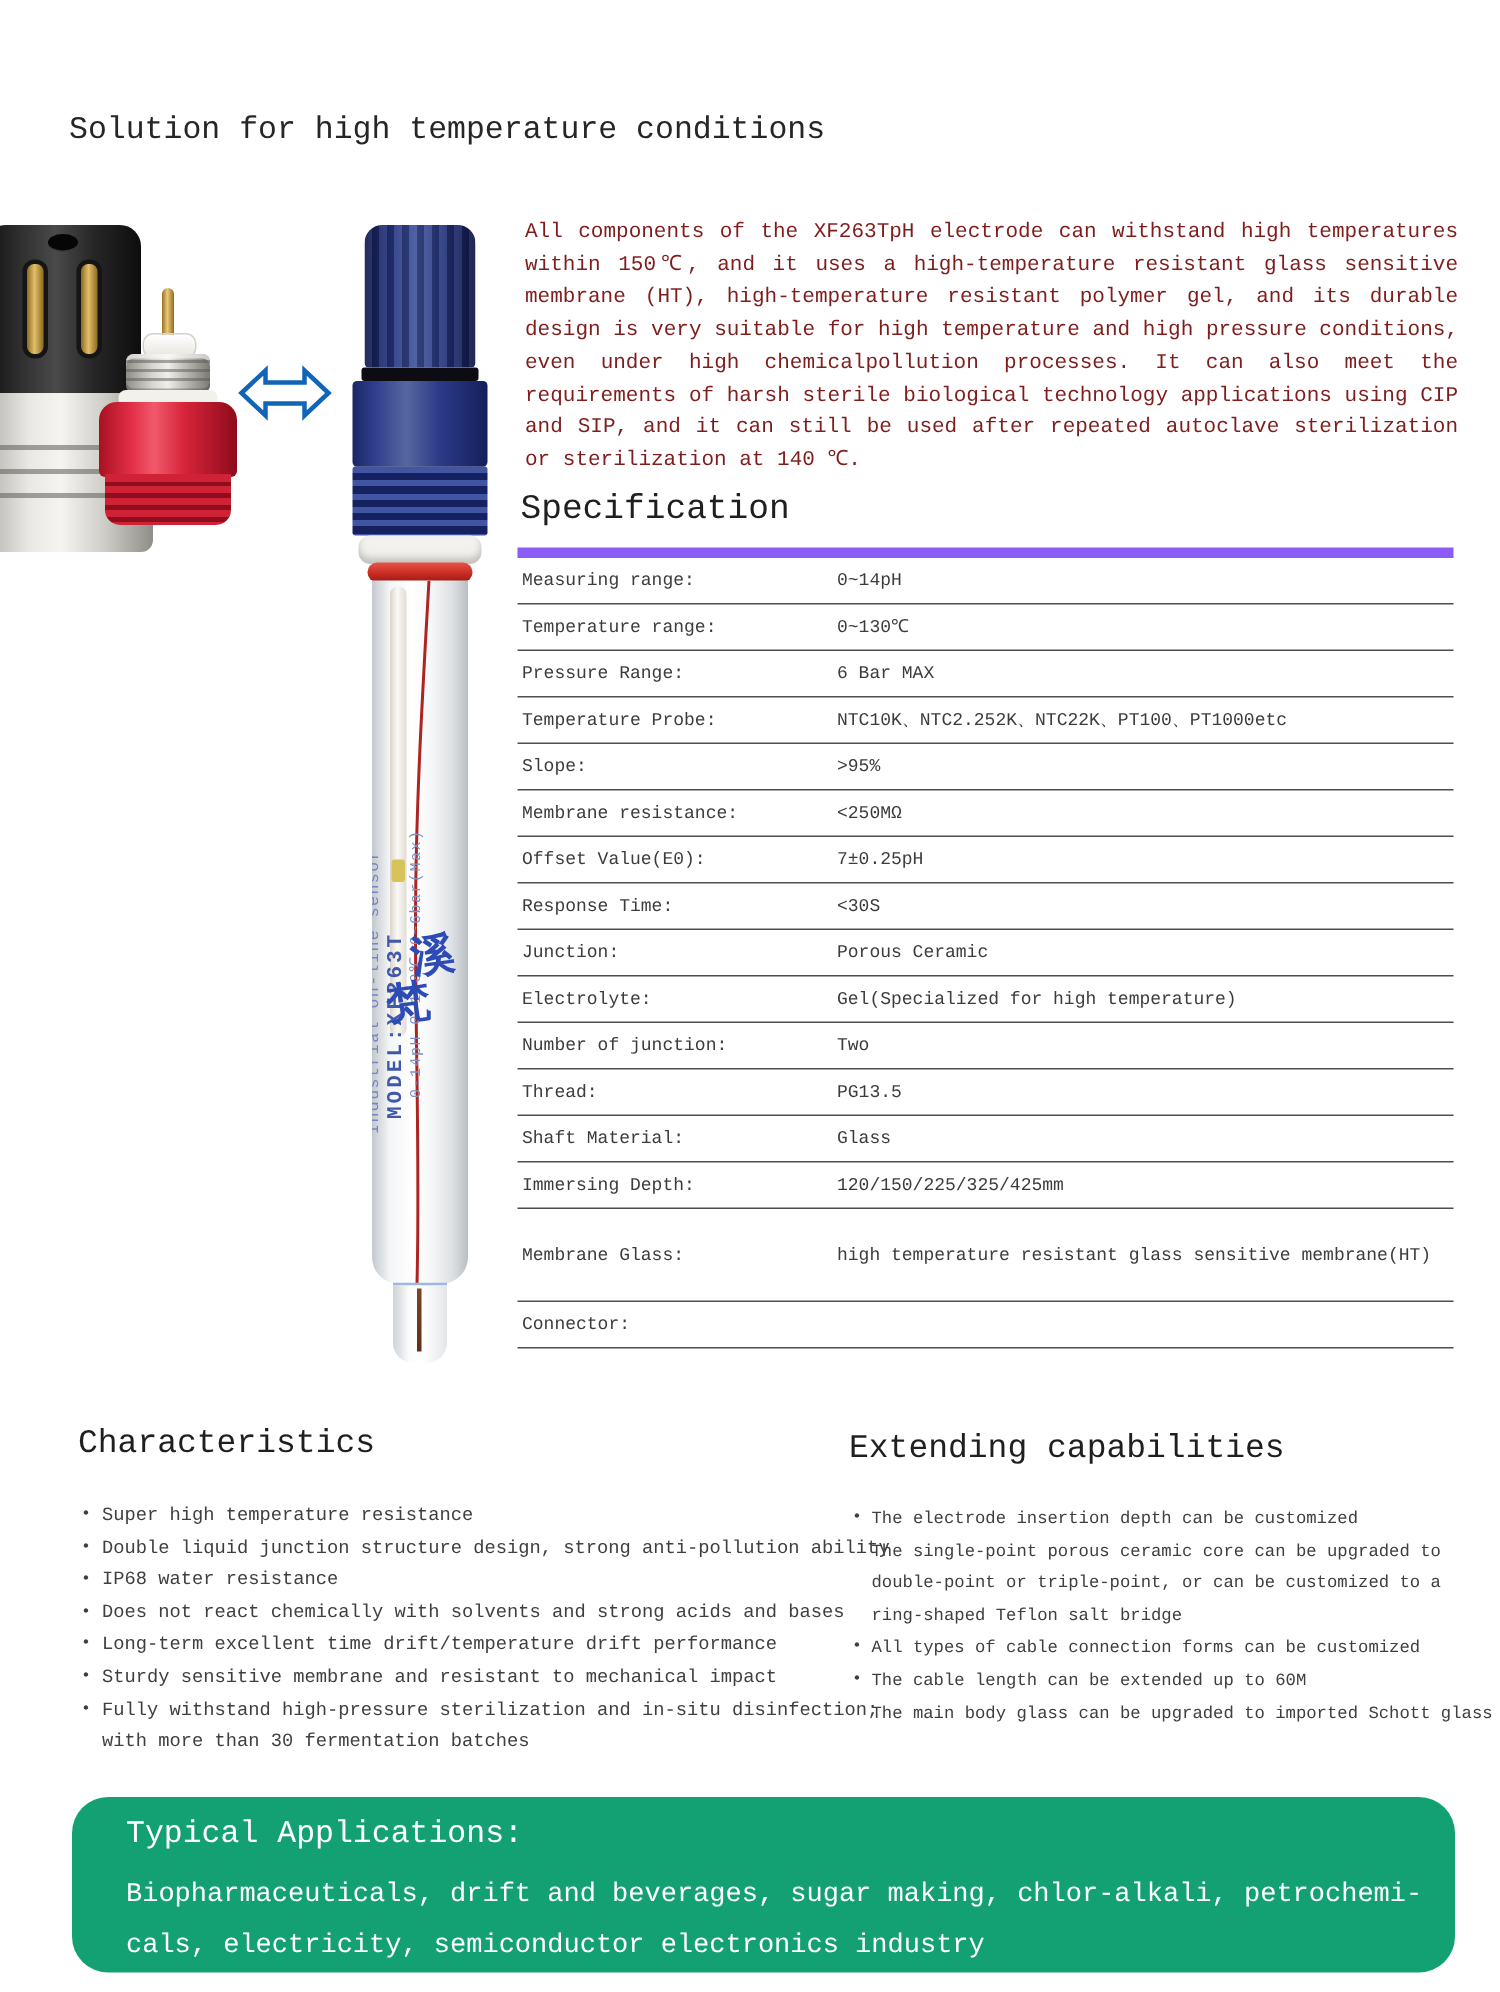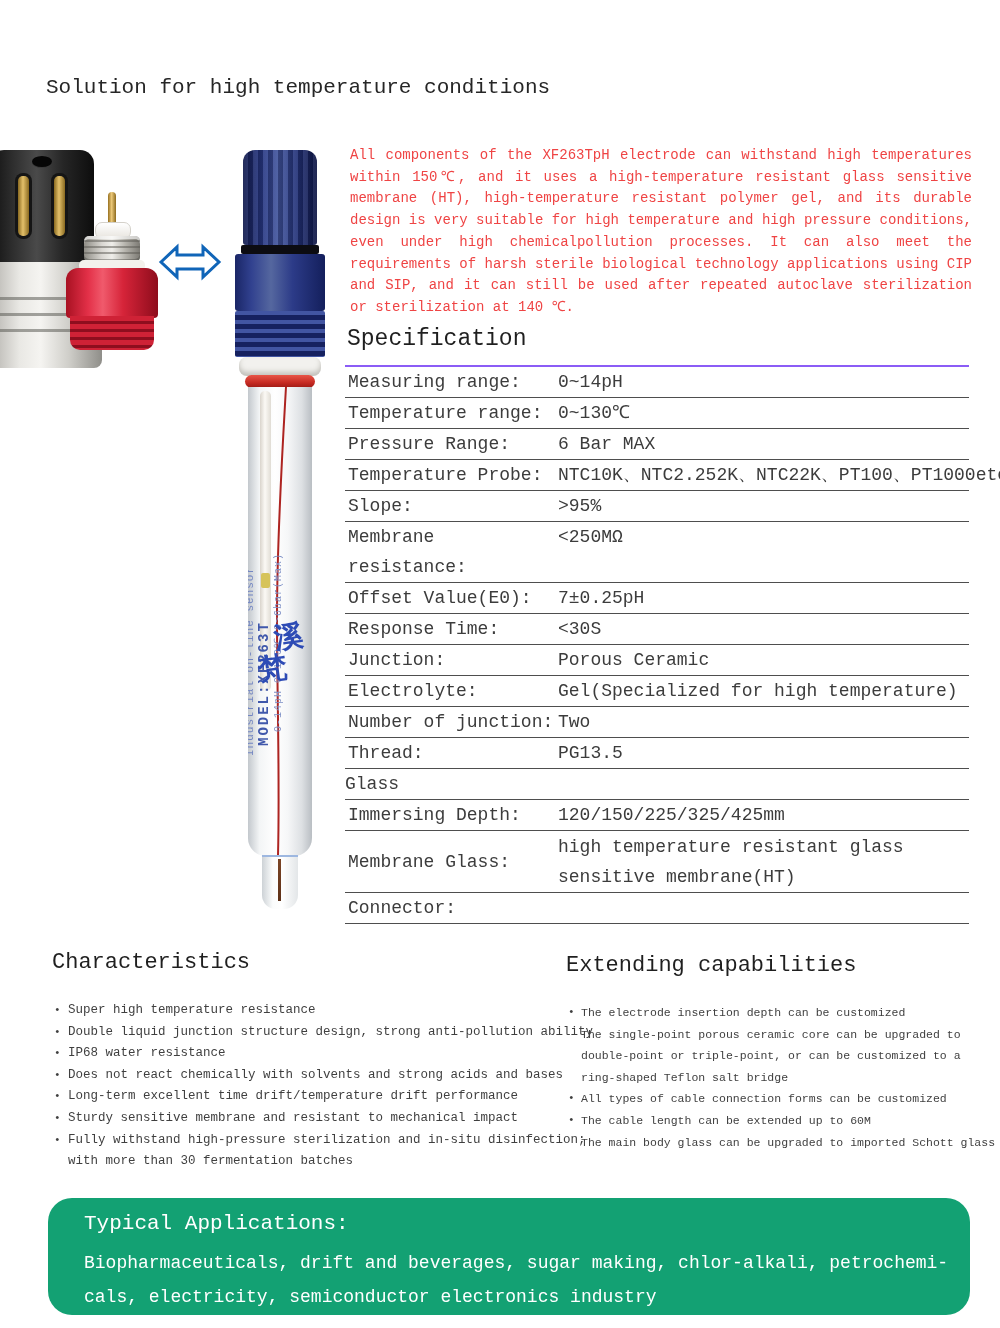--- a/index.html
+++ b/index.html
@@ -5,25 +5,25 @@
   html,body{margin:0;padding:0;background:#ffffff;}
   #page{position:relative;width:1000px;height:1328px;background:#ffffff;overflow:hidden;
         font-family:"Liberation Mono", "DejaVu Sans Mono", monospace;color:#3d3d3d;}
 
   
   .title{position:absolute;left:46px;top:22px;font-size:44px;color:#1d1d1d;letter-spacing:1px;}
   .subtitle{position:absolute;left:46px;top:76px;font-size:21px;color:#262626;}
 
   
   .intro{position:absolute;left:350px;top:145px;width:622px;font-size:14px;line-height:21.7px;
-         text-align:justify;color:#ef4444;}
+         text-align:justify;color:#7f1d1d;}
 
   
   .spec-heading{position:absolute;left:347px;top:326px;font-size:23px;color:#1f1f1f;}
-  .spec-table{position:absolute;left:345px;top:365px;width:624px;border-top:2px solid #8b5cf6;font-size:18px;}
+  .spec-table{position:absolute;left:345px;top:365px;width:624px;border-top:7px solid #8b5cf6;font-size:12px;}
   .spec-row{display:flex;border-bottom:1px solid #4e4e4e;line-height:30px;min-height:30px;}
   .spec-row.tall{line-height:30px;min-height:61px;align-items:center;}
   .spec-label{width:210px;padding-left:3px;flex:none;color:#3c3c3c;}
   .spec-value{flex:1;white-space:nowrap;color:#3c3c3c;}
   .spec-value.wrap{white-space:normal;}
 
   
   .sec-heading{position:absolute;font-size:22px;color:#1f1f1f;}
   .blist{position:absolute;font-size:12.5px;color:#3f3f3f;}
   .bitem{display:flex;line-height:21.6px;white-space:nowrap;}
@@ -208,20 +208,21 @@
       </div>
     <div class="spec-row">
         <span class="spec-label">Number of junction:</span>
         <span class="spec-value">Two</span>
       </div>
     <div class="spec-row">
         <span class="spec-label">Thread:</span>
         <span class="spec-value">PG13.5</span>
       </div>
     <div class="spec-row">
+        <span class="spec-label">Shaft Material:</span>
         <span class="spec-value">Glass</span>
       </div>
     <div class="spec-row">
         <span class="spec-label">Immersing Depth:</span>
         <span class="spec-value">120/150/225/325/425mm</span>
       </div>
     <div class="spec-row tall">
         <span class="spec-label">Membrane Glass:</span>
         <span class="spec-value wrap">high temperature resistant glass sensitive membrane(HT)</span>
       </div>

